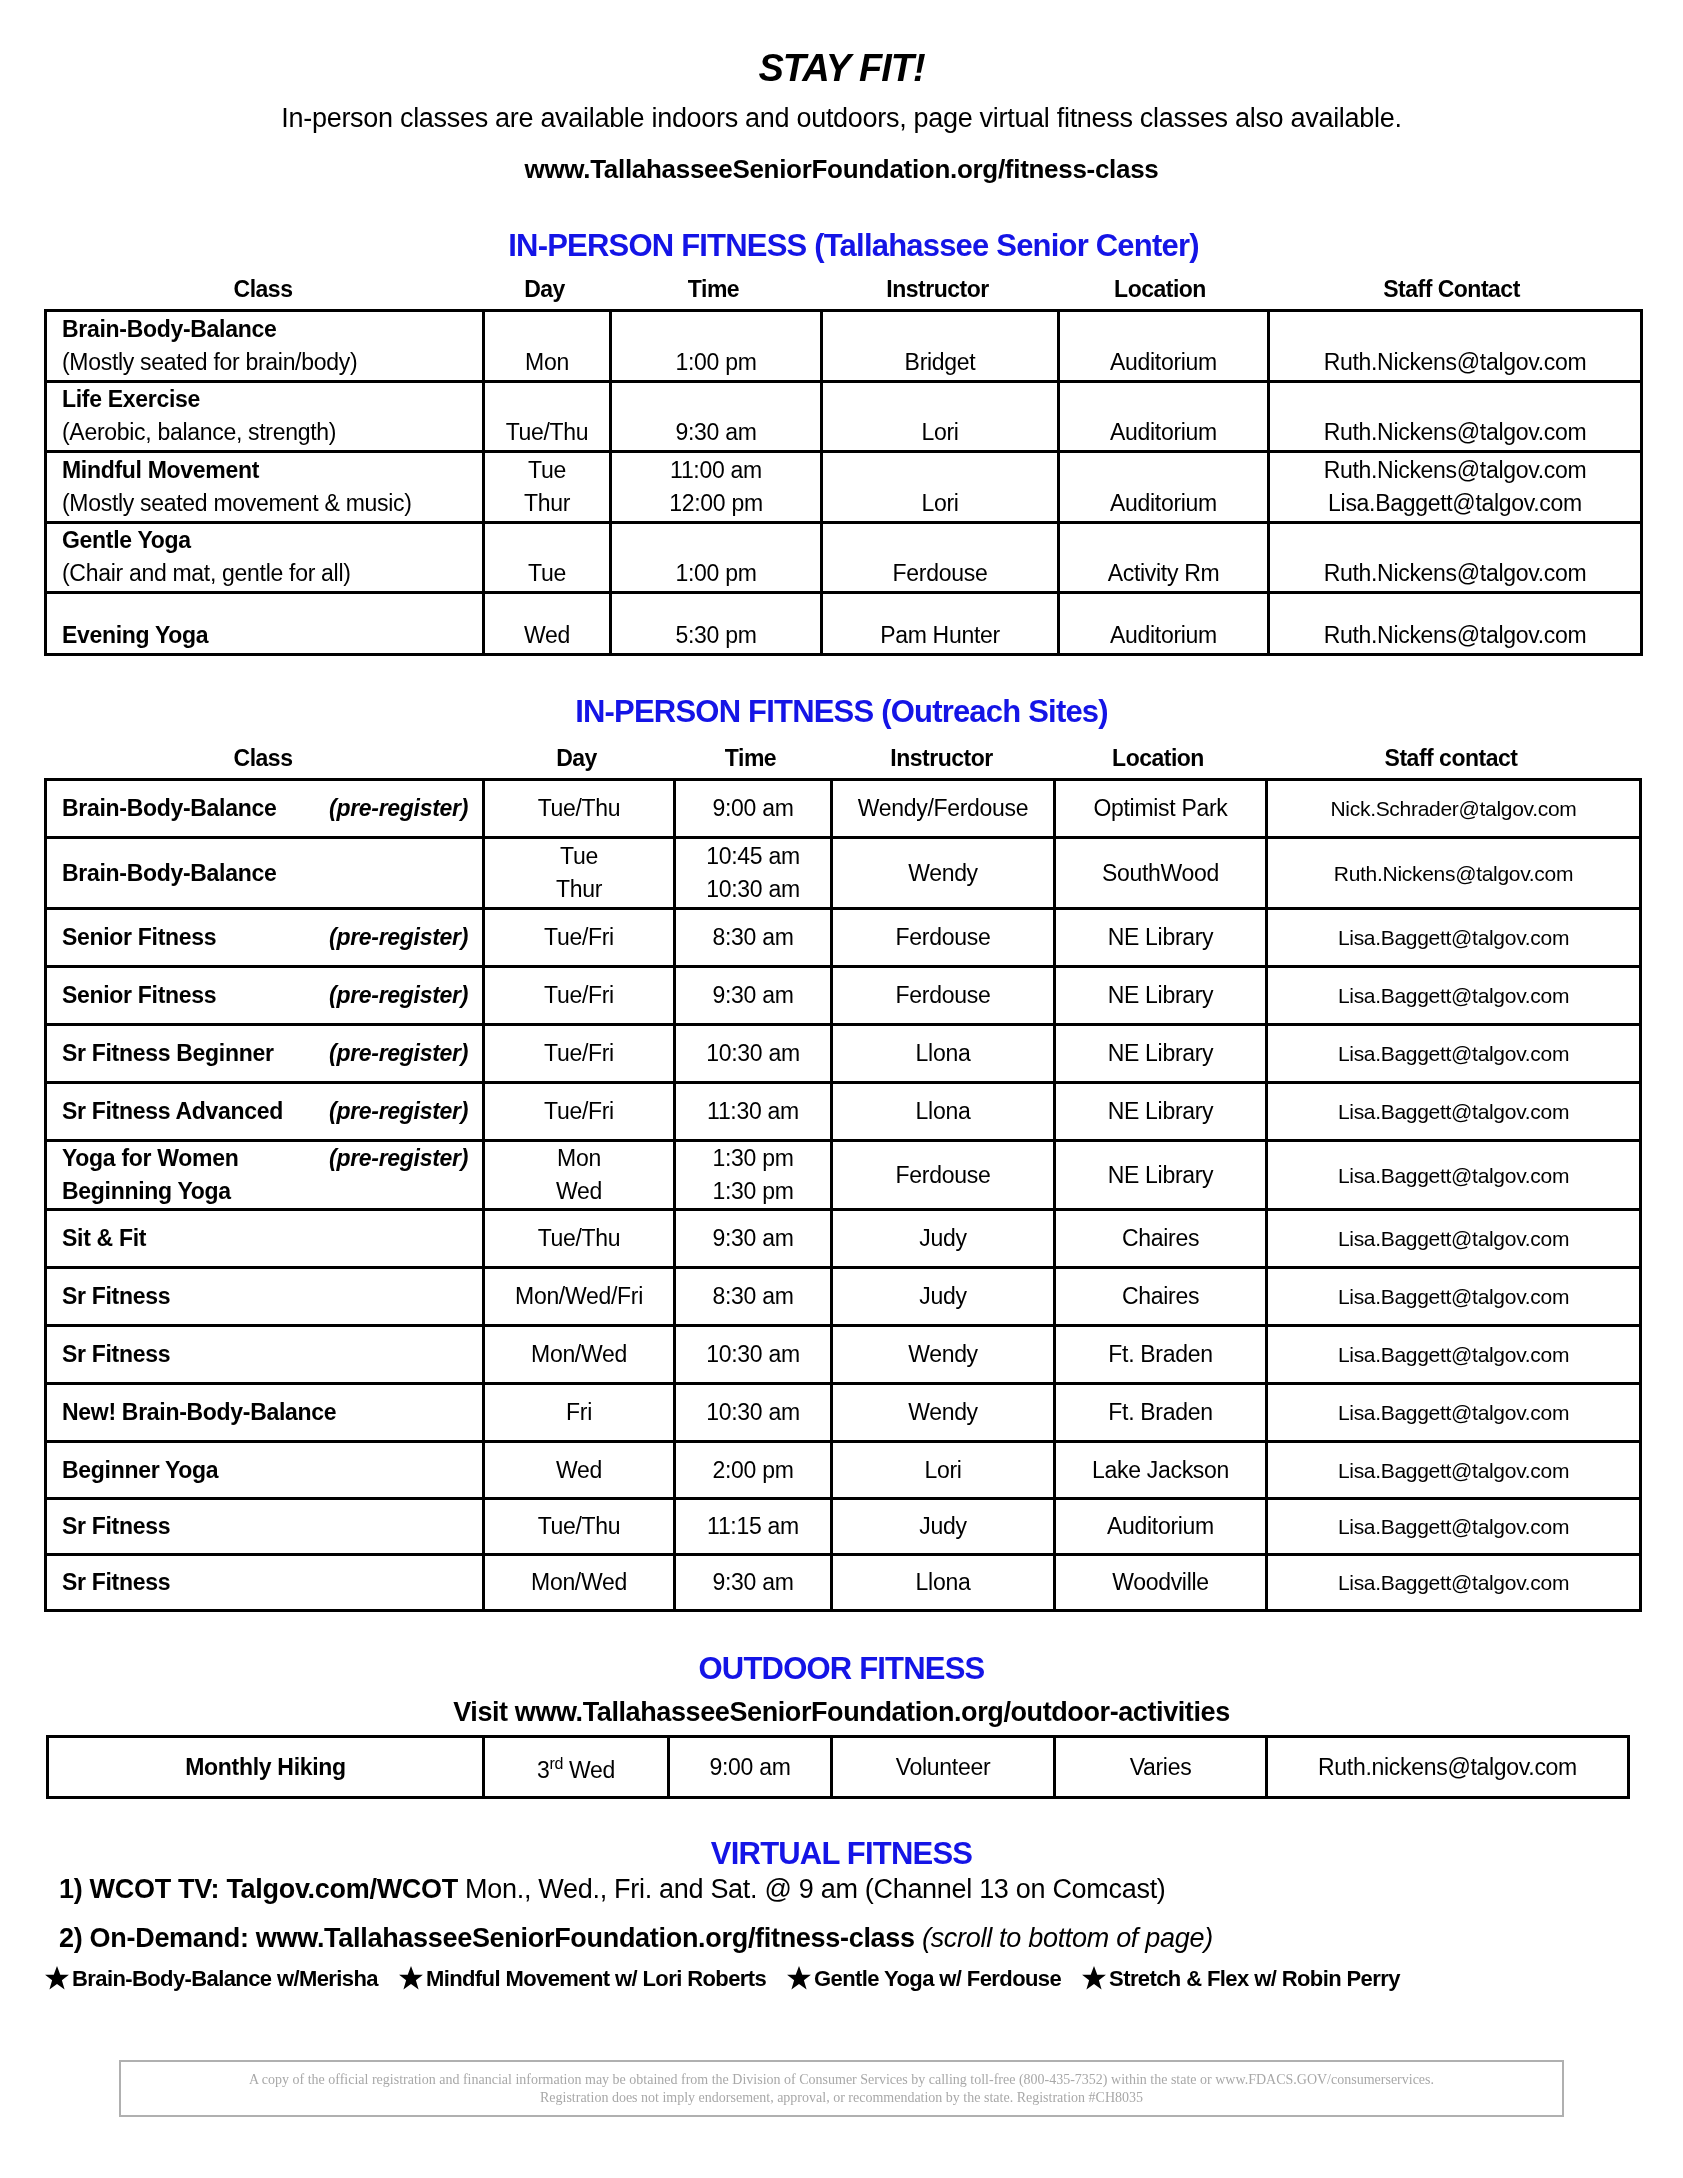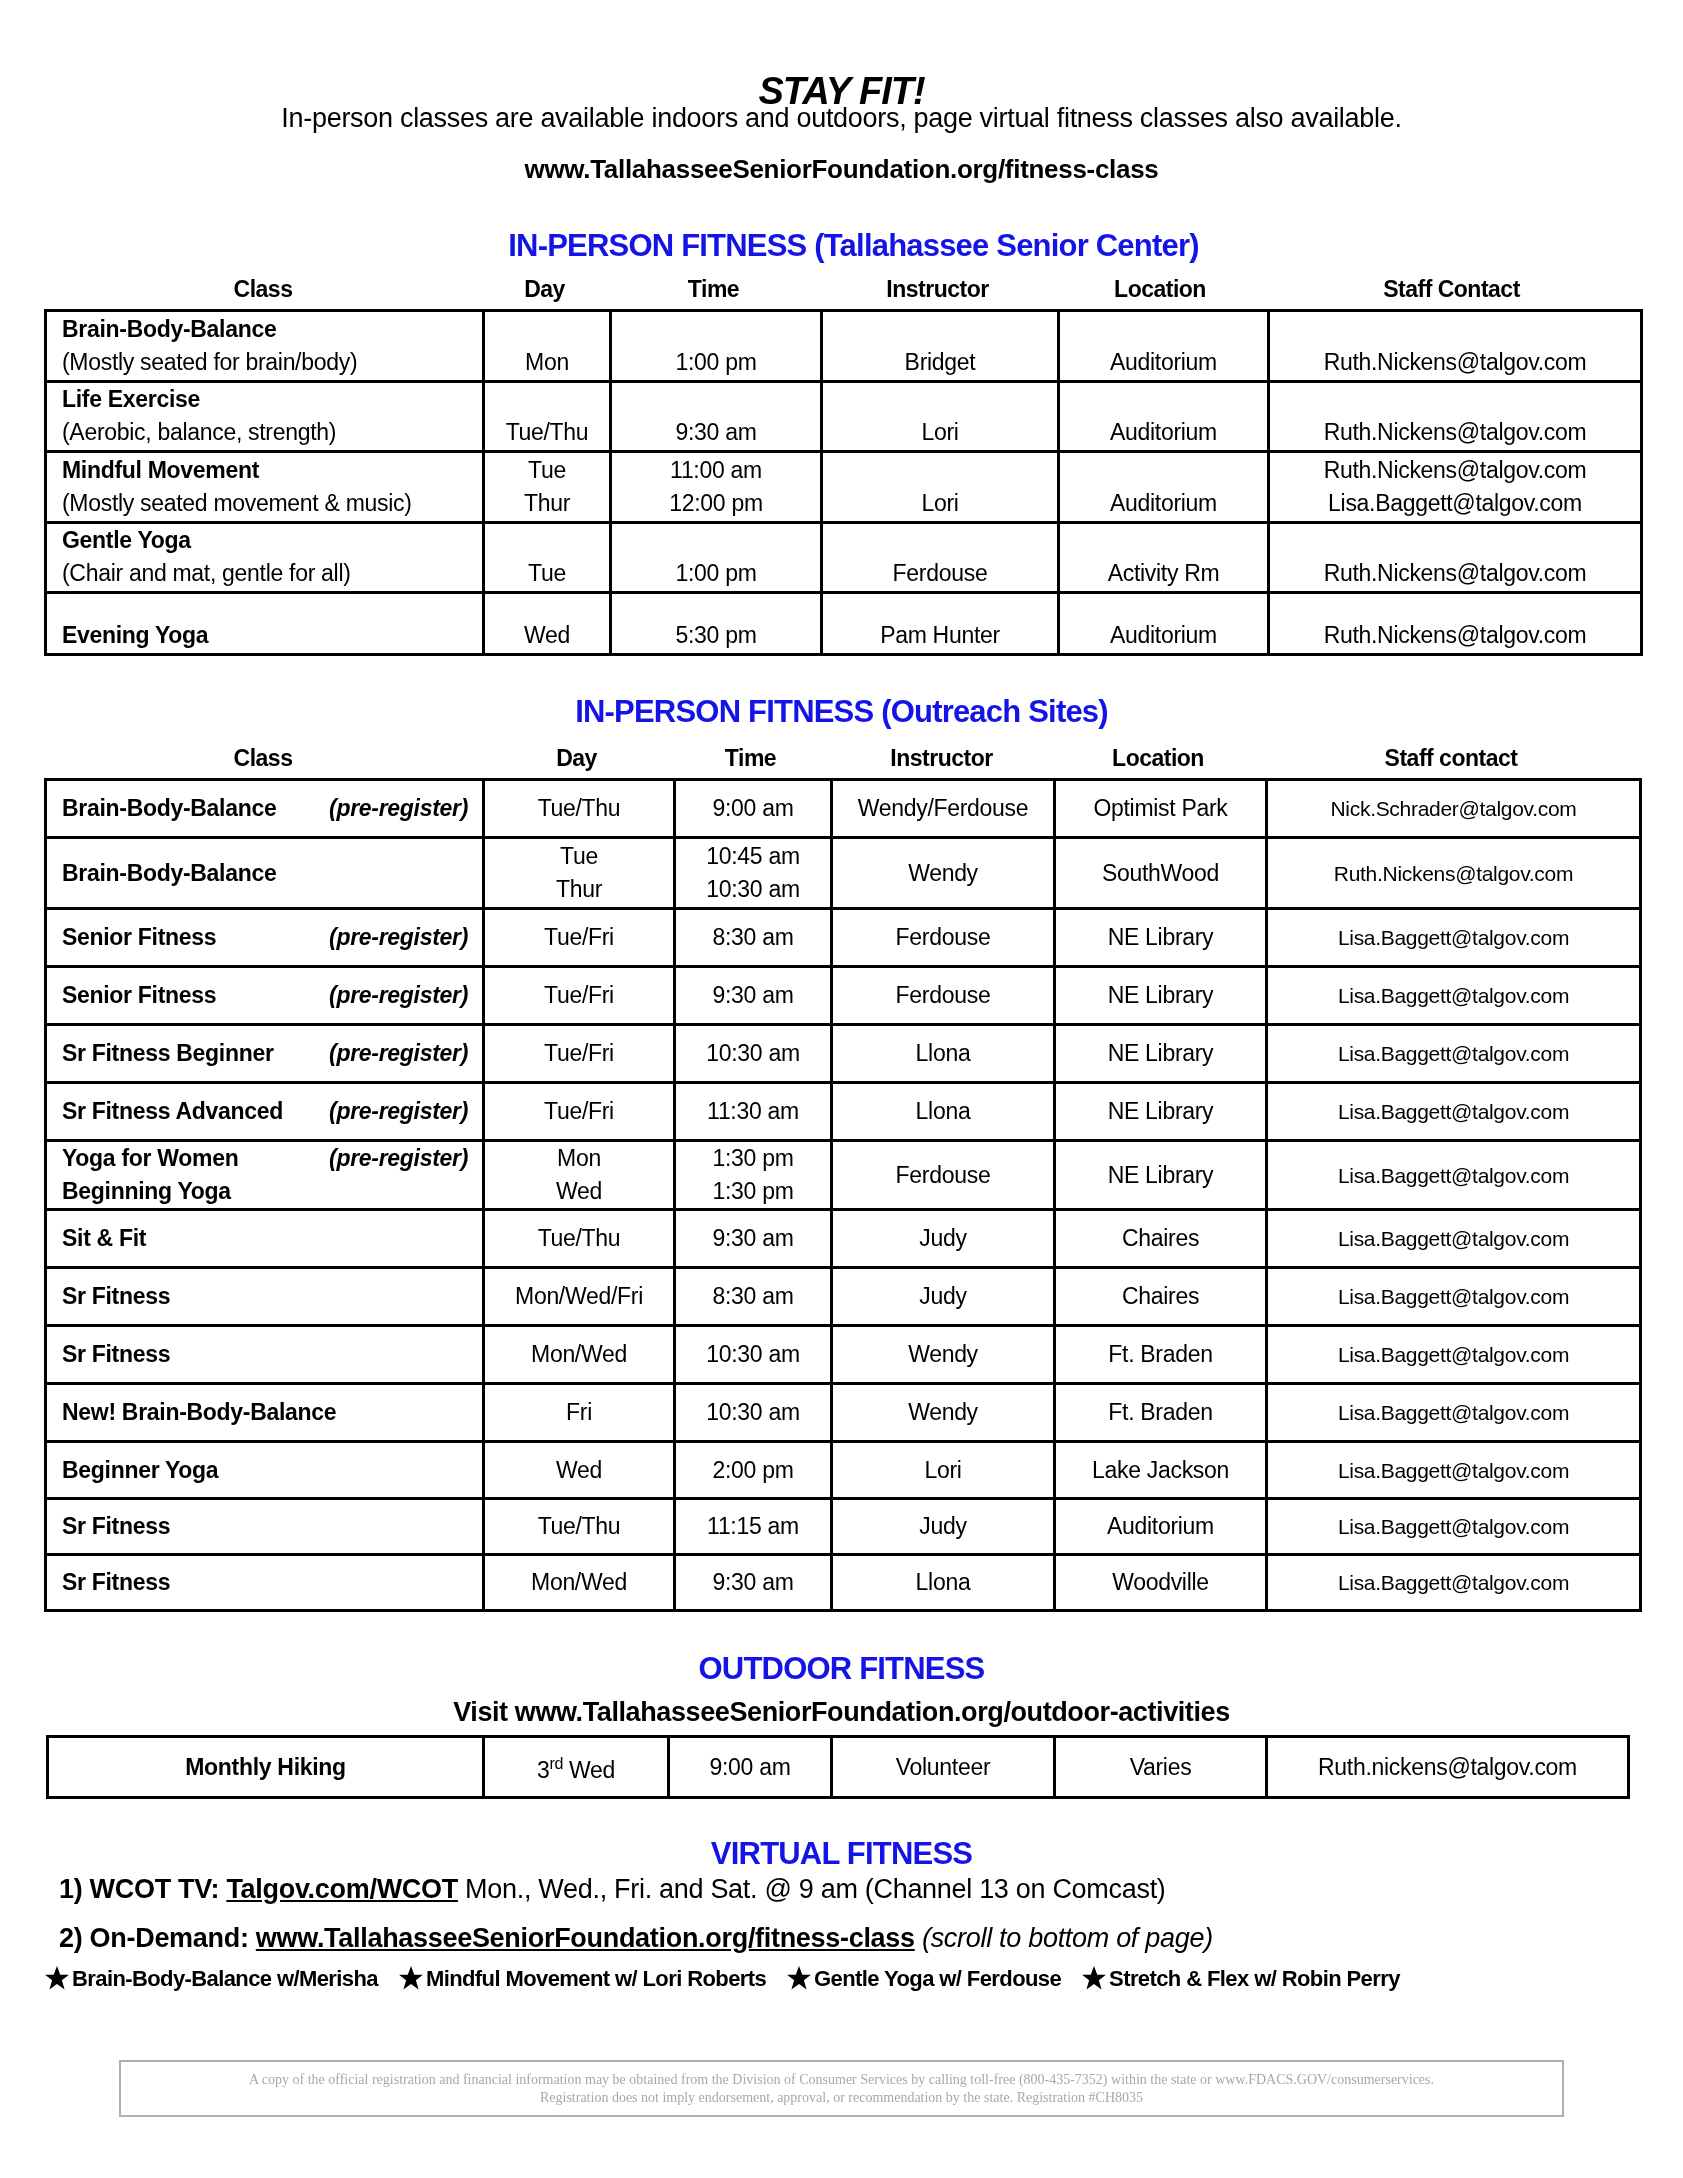--- a/index.html
+++ b/index.html
@@ -1,35 +1,35 @@
 <!DOCTYPE html>
 <html><head>
 <meta charset="utf-8">
 <style>
   html,body{margin:0;padding:0;background:#fff;}
   body{width:1683px;height:2178px;position:relative;overflow:hidden;font-family:"Liberation Sans","DejaVu Sans",sans-serif;color:#000;}
   .abs{position:absolute;}
   .center{left:0;width:1683px;text-align:center;}
-  .title{top:70px;font-size:38px;font-weight:bold;font-style:italic;letter-spacing:-1px;}
+  .title{top:47px;font-size:38px;font-weight:bold;font-style:italic;letter-spacing:-1px;}
   .subtitle{top:103px;font-size:27px;letter-spacing:-0.3px;}
   .url{top:154px;font-size:26px;font-weight:bold;letter-spacing:-0.3px;}
   .sec{font-size:31px;font-weight:bold;color:#1414e6;letter-spacing:-0.8px;}
   .hdr{font-size:23px;font-weight:bold;text-align:center;letter-spacing:-0.5px;}
   table.grid{position:absolute;border-collapse:collapse;table-layout:fixed;}
   table.grid td{border:3px solid #000;padding:0;font-size:23px;text-align:center;vertical-align:middle;line-height:33px;letter-spacing:-0.3px;white-space:nowrap;overflow:hidden;}
   table.grid td.cls{text-align:left;padding-left:15px;}
   table.t1 td{vertical-align:bottom;padding-bottom:1px;}
   table.t1 td.cls{vertical-align:bottom;}
   .bold{font-weight:bold;}
   .pre{font-weight:bold;font-style:italic;float:right;padding-right:14px;}
   .email{font-size:21px;}
   .visit{top:1697px;font-size:27px;font-weight:bold;letter-spacing:-0.4px;}
   .vline{left:59px;font-size:27px;letter-spacing:-0.3px;white-space:nowrap;}
   .vline b{font-weight:bold;}
-  .u{text-decoration:underline;font-weight:bold;margin-top:8px;}
+  .u{font-weight:bold;margin-top:8px;}
   .ital{font-style:italic;}
   .stars{left:44px;top:1965px;font-size:22px;font-weight:bold;letter-spacing:-0.6px;white-space:nowrap;}
   .star{display:inline-block;width:26px;height:26px;vertical-align:-5px;margin-right:2px;}
   .starwrap{margin-right:20px;}
   .footer{left:119px;top:2060px;width:1445px;height:57px;border:2px solid #b0b0b0;box-sizing:border-box;text-align:center;font-family:"Liberation Serif","DejaVu Serif",serif;font-size:14px;color:#a8a8a8;line-height:18px;padding-top:9px;}
   sup{font-size:16px;}
 </style>
 </head>
 <body>
 

